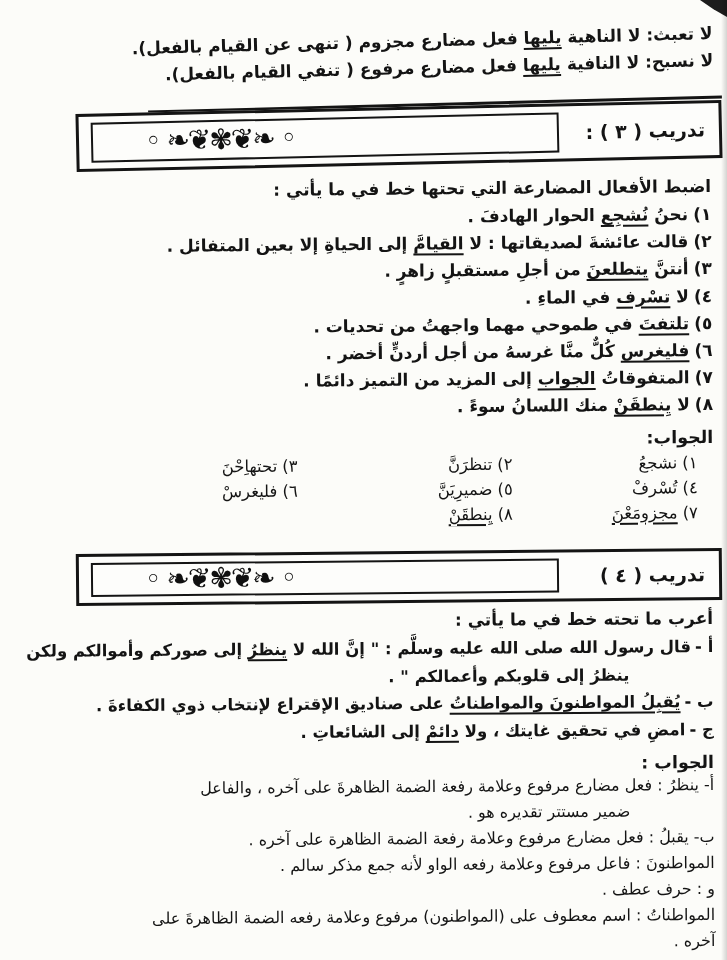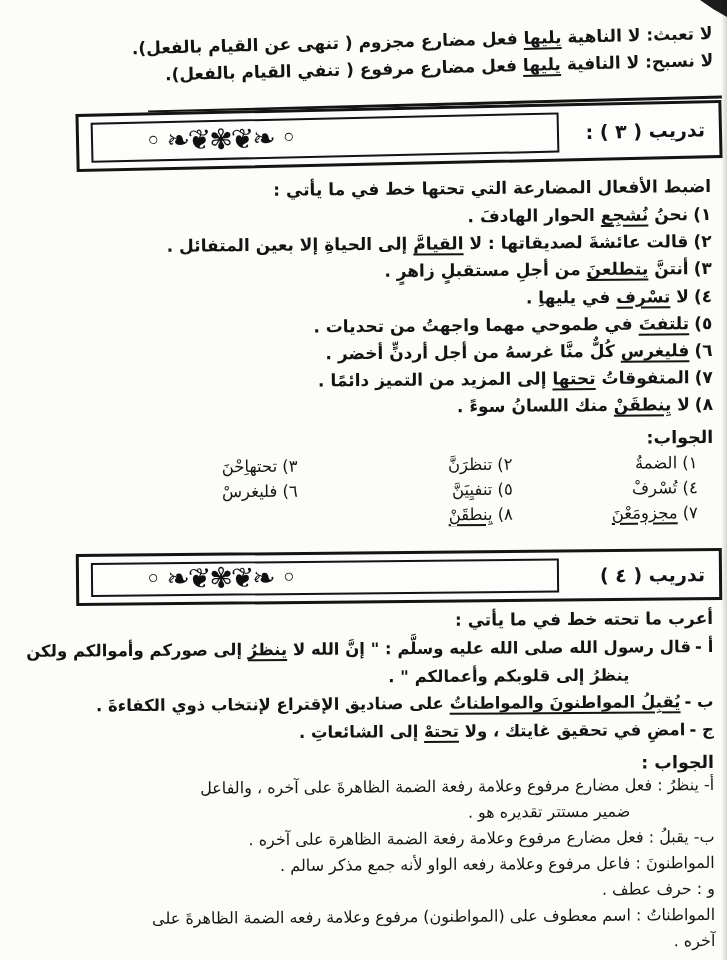--- a/index.html
+++ b/index.html
@@ -94,55 +94,55 @@
     </div>
     <span class="banner-title">تدريب ( ٣ ) :</span>
   </div>
 
   <div class="section-ex3">
     <div class="prompt">اضبط الأفعال المضارعة التي تحتها خط في ما يأتي :</div>
 
     <div class="line"><span class="num">١)</span><span>نحنُ </span><span class="u">نُشجِع</span><span> الحوار الهادفَ .</span></div>
     <div class="line"><span class="num">٢)</span><span>قالت عائشةَ لصديقاتها : لا </span><span class="u">القيامَّ</span><span> إلى الحياةِ إلا بعين المتفائل .</span></div>
     <div class="line"><span class="num">٣)</span><span>أنتنَّ </span><span class="u">يتطلعنَ</span><span> من أجلِ مستقبلٍ زاهرٍ .</span></div>
-    <div class="line"><span class="num">٤)</span><span>لا </span><span class="u">تسْرف</span><span> في يليهاِ .</span></div>
+    <div class="line"><span class="num">٤)</span><span>لا </span><span class="u">تسْرف</span><span> في الماءِ .</span></div>
     <div class="line"><span class="num">٥)</span><span></span><span class="u">تلتفتَ</span><span> في طموحي مهما واجهتُ من تحديات .</span></div>
     <div class="line"><span class="num">٦)</span><span></span><span class="u">فليغرس</span><span> كُلٌّ منَّا غرسهُ من أجل أردنٍّ أخضر .</span></div>
-    <div class="line"><span class="num">٧)</span><span>المتفوقاتُ </span><span class="u">تحتها</span><span> إلى المزيد من التميز دائمًا .</span></div>
+    <div class="line"><span class="num">٧)</span><span>المتفوقاتُ </span><span class="u">الجواب</span><span> إلى المزيد من التميز دائمًا .</span></div>
     <div class="line"><span class="num">٨)</span><span>لا </span><span class="u">يِنطقَنْ</span><span> منك اللسانُ سوءً .</span></div>
 
     <div class="answer-label">الجواب:</div>
 
     <div class="answers-grid">
-      <div class="ans-cell"><span class="num">١)</span><span>الضمةُ</span></div>
+      <div class="ans-cell"><span class="num">١)</span><span>نشجعُ</span></div>
       <div class="ans-cell"><span class="num">٢)</span><span>تنظرَنَّ</span></div>
       <div class="ans-cell"><span class="num">٣)</span><span>تحتهاِحْنَ</span></div>
       <div class="ans-cell"><span class="num">٤)</span><span>تُسْرفْ</span></div>
-      <div class="ans-cell"><span class="num">٥)</span><span>تنفيِيَنَّ</span></div>
+      <div class="ans-cell"><span class="num">٥)</span><span>ضميرِيَنَّ</span></div>
       <div class="ans-cell"><span class="num">٦)</span><span>فليغرسْ</span></div>
       <div class="ans-cell"><span class="num">٧)</span><span class="u">مجزومَعْنَ</span></div>
       <div class="ans-cell"><span class="num">٨)</span><span class="u">يِنطقَنْ</span></div>
     </div>
   </div>
 
   <div class="banner banner-4">
     <div class="banner-inner">
       <span class="ornament">◦ ❧❦✾❦❧ ◦</span>
     </div>
     <span class="banner-title">تدريب ( ٤ )</span>
   </div>
 
   <div class="section-ex4">
     <div class="prompt">أعرب ما تحته خط في ما يأتي :</div>
 
     <div class="line"><span class="num label4">أ -</span><span>قال رسول الله صلى الله عليه وسلَّم : " إنَّ الله لا </span><span class="u">ينظرُ</span><span> إلى صوركم وأموالكم ولكن</span></div>
     <div class="line indent-r">ينظرُ إلى قلوبكم وأعمالكم " .</div>
 
     <div class="line"><span class="num label4">ب -</span><span></span><span class="u">يُقبِلُ المواطنونَ والمواطناتُ</span><span> على صناديق الإقتراع لإنتخاب ذوي الكفاءةَ .</span></div>
-    <div class="line"><span class="num label4">ج -</span><span>امضِ في تحقيق غايتك ، ولا </span><span class="u">تحتهْ</span><span> إلى الشائعاتِ .</span></div>
+    <div class="line"><span class="num label4">ج -</span><span>امضِ في تحقيق غايتك ، ولا </span><span class="u">دائمْ</span><span> إلى الشائعاتِ .</span></div>
 
     <div class="answer-label">الجواب :</div>
 
     <div class="ans4-line">أ- ينظرُ : فعل مضارع مرفوع وعلامة رفعة الضمة الظاهرةَ على آخره ، والفاعل</div>
     <div class="ans4-line indent-r">ضمير مستتر تقديره هو .</div>
     <div class="ans4-line">ب- يقبلُ : فعل مضارع مرفوع وعلامة رفعة الضمة الظاهرة على آخره .</div>
     <div class="ans4-line">المواطنونَ : فاعل مرفوع وعلامة رفعه الواو لأنه جمع مذكر سالم .</div>
     <div class="ans4-line">و : حرف عطف .</div>
     <div class="ans4-line">المواطناتُ : اسم معطوف على (المواطنون) مرفوع وعلامة رفعه الضمة الظاهرةَ على</div>
     <div class="ans4-line">آخره .</div>

